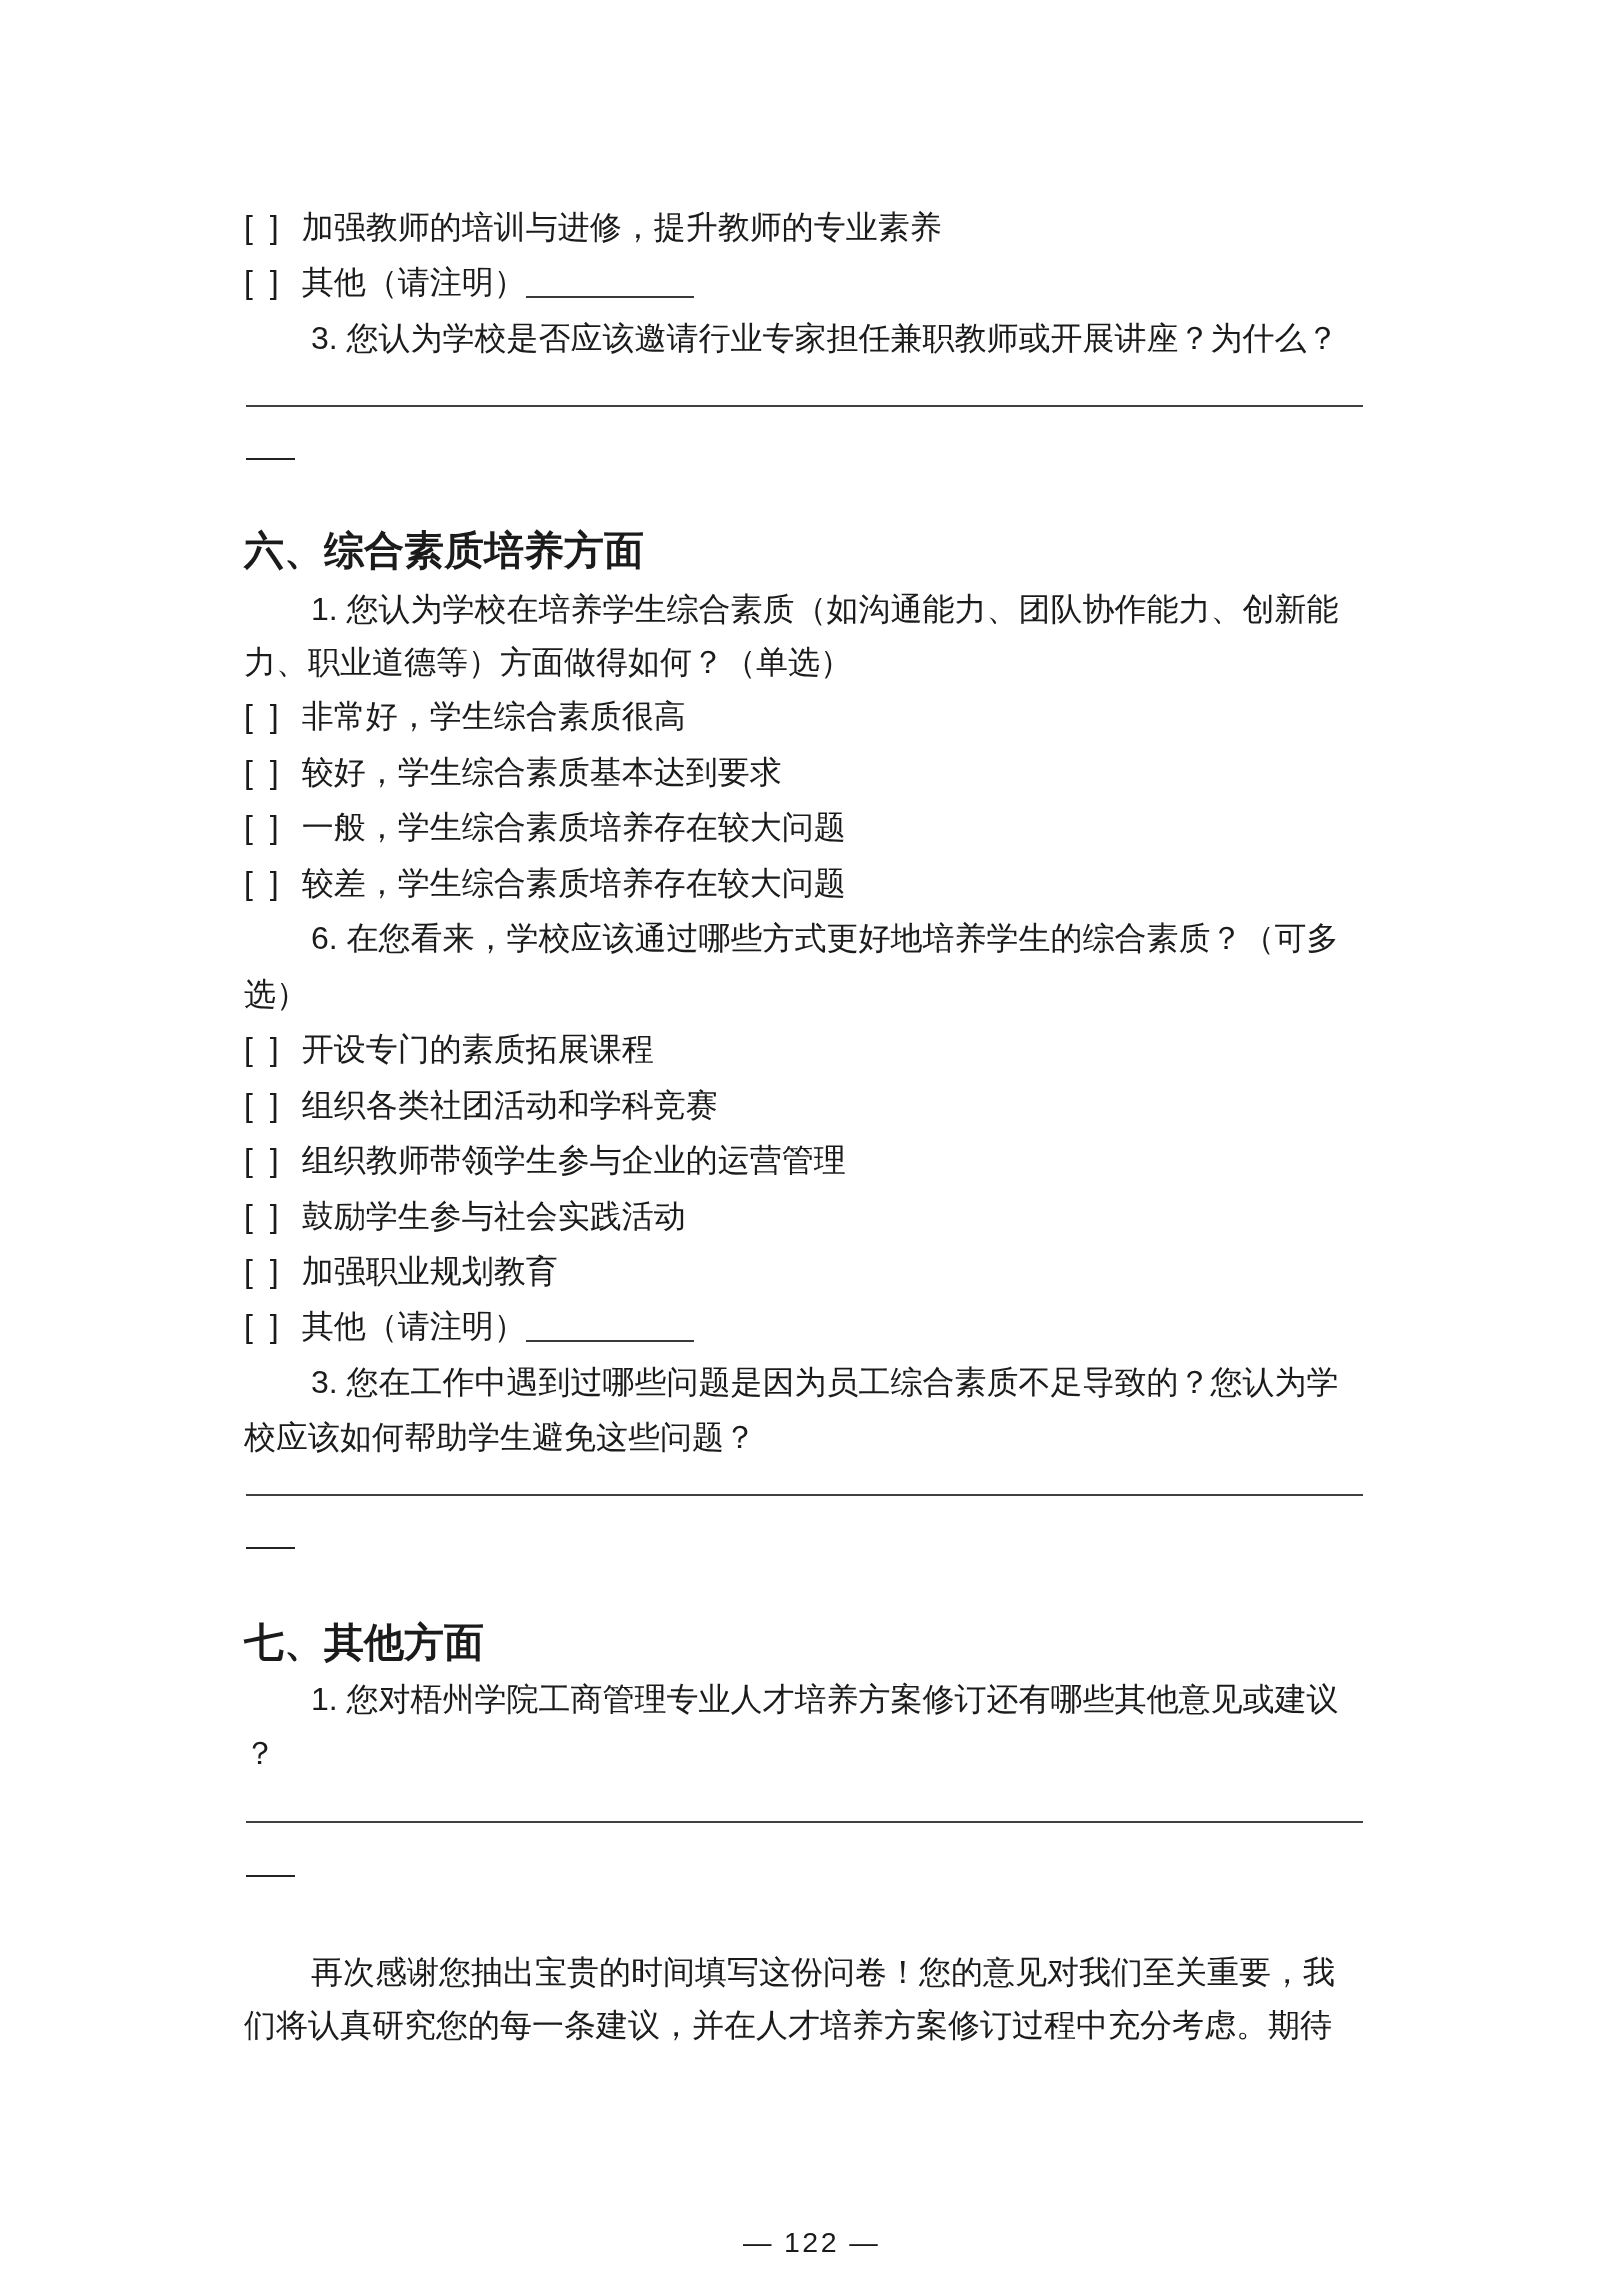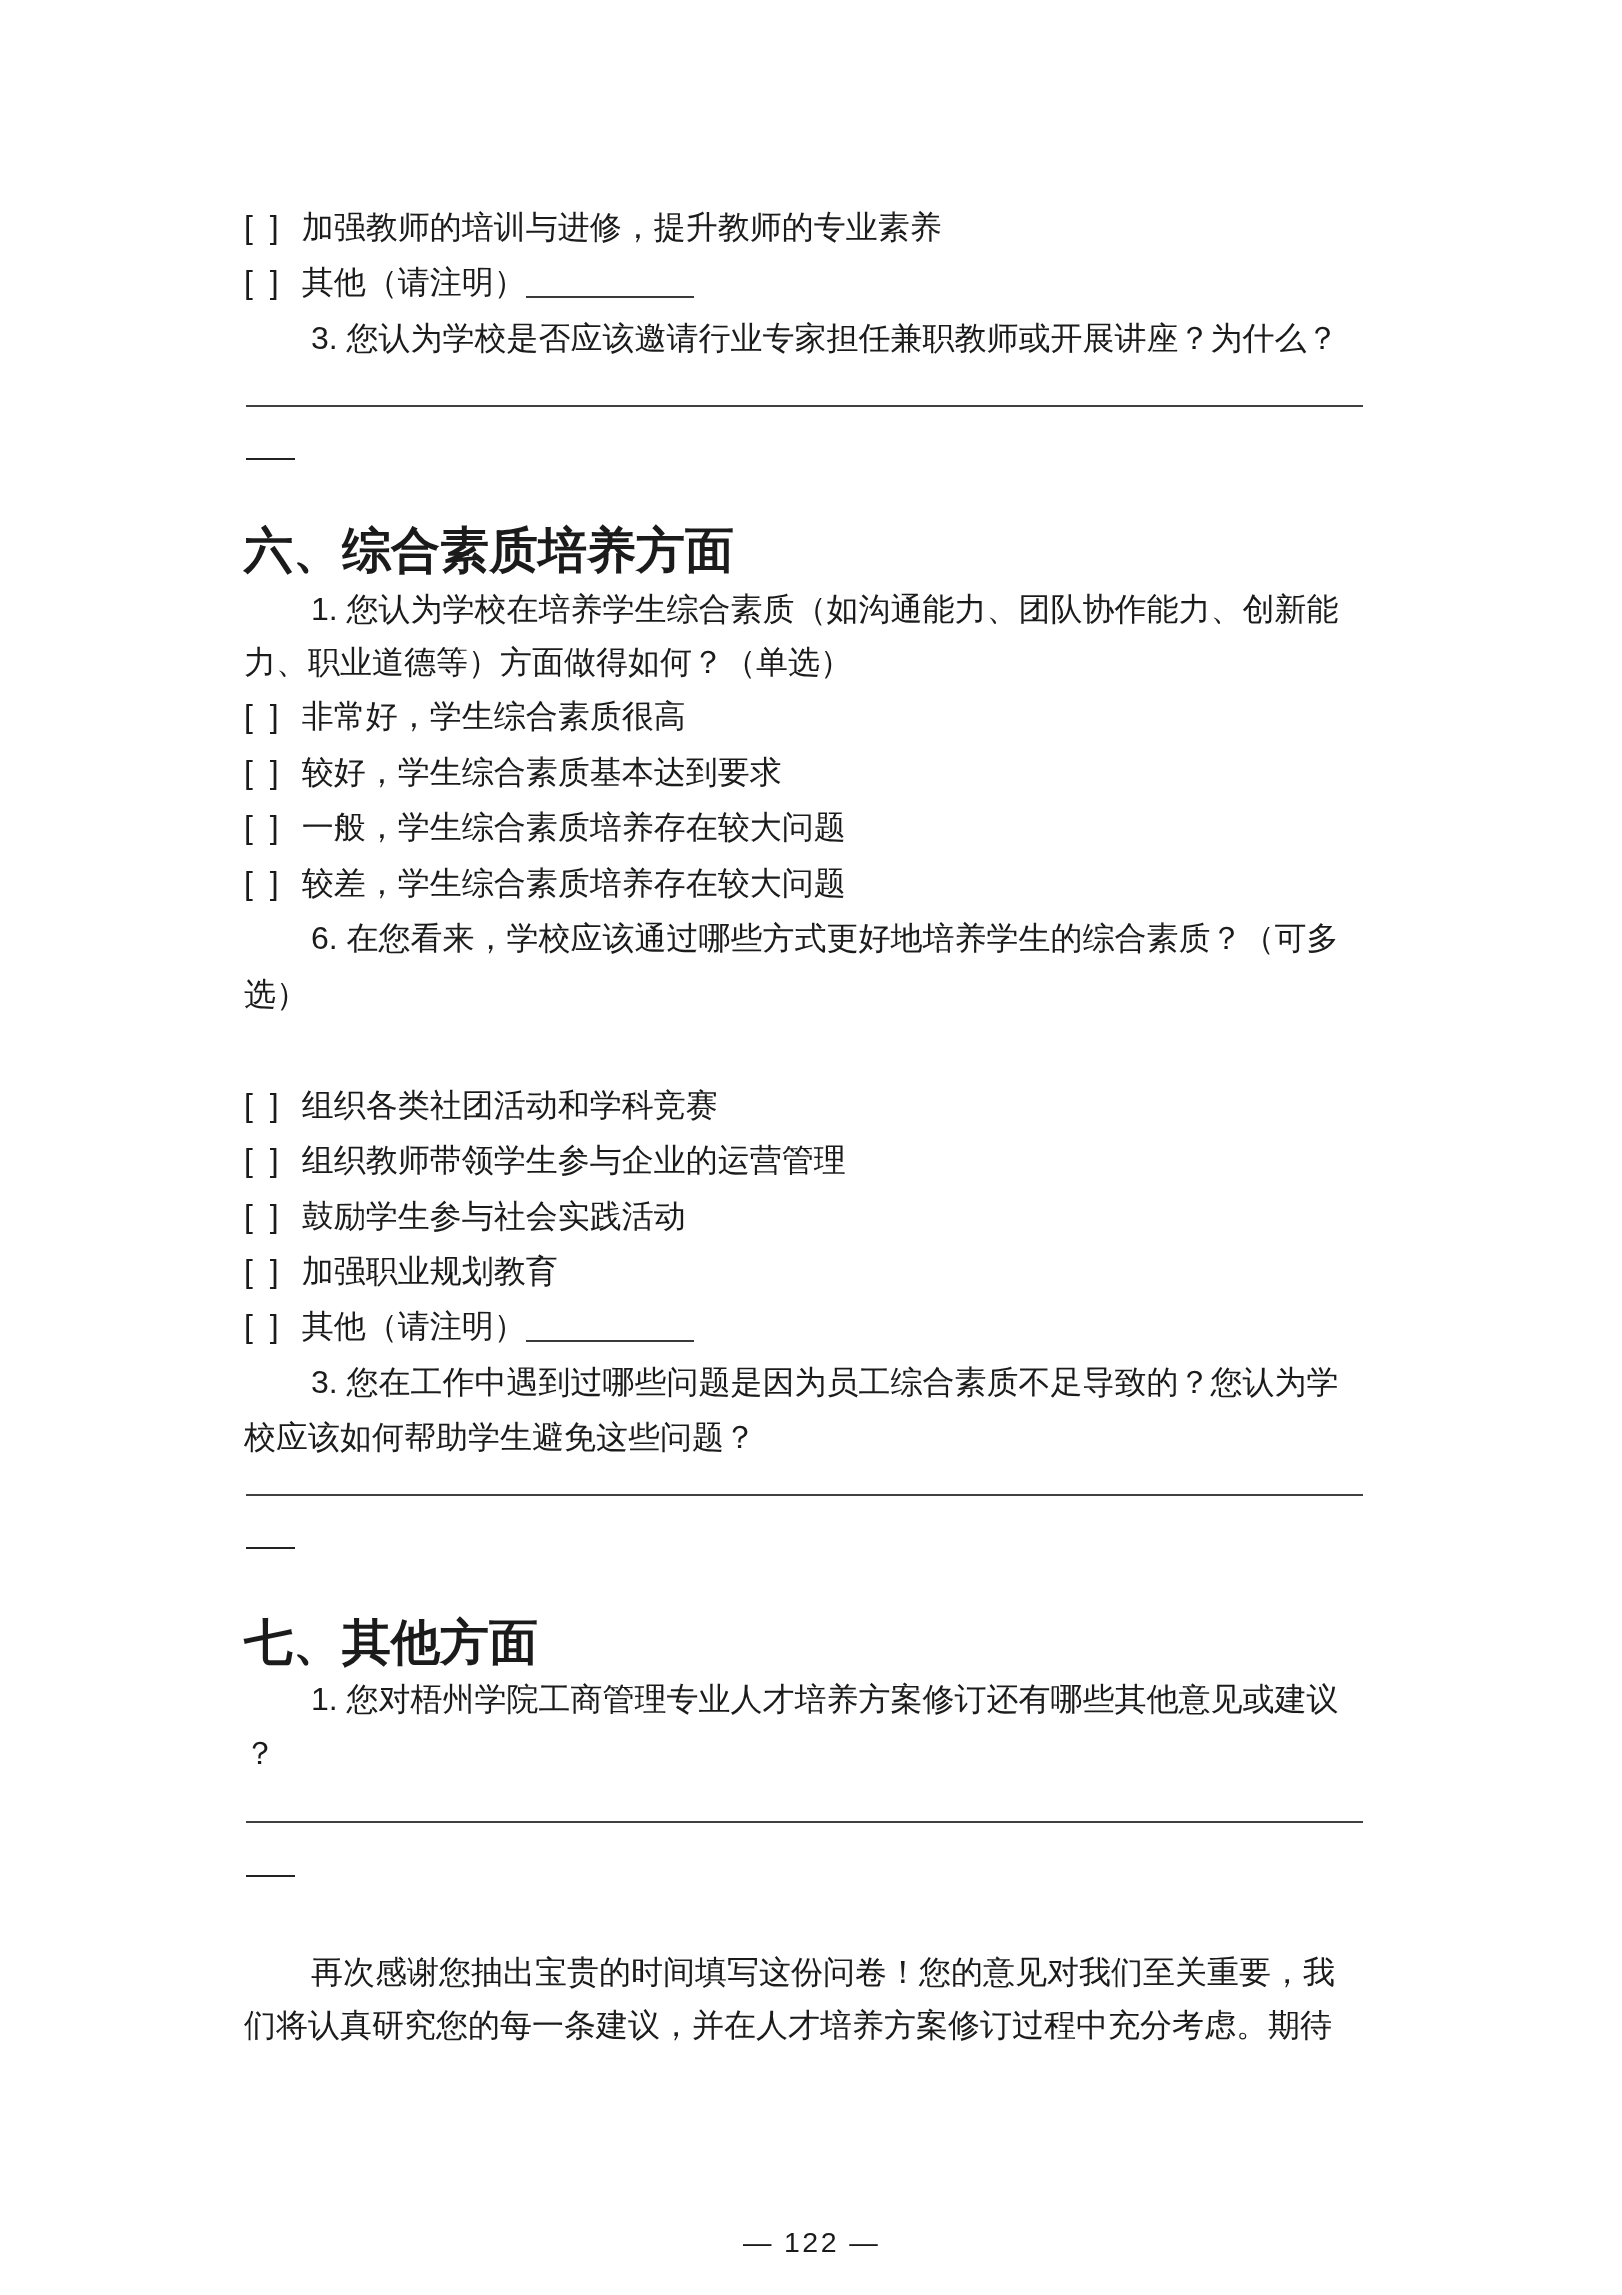--- a/index.html
+++ b/index.html
@@ -21,21 +21,21 @@
     left: 244px;
     width: 1151px;
     font-size: 32px;
     line-height: 55px;
     white-space: nowrap;
   }
   .q {
     padding-left: 67px;
   }
   .h {
-    font-size: 49px;
+    font-size: 40px;
     font-weight: bold;
   }
   .cb {
     letter-spacing: 4px;
     margin-right: 19px;
   }
   .blank {
     display: inline-block;
     width: 168px;
     height: 24px;
@@ -85,20 +85,21 @@
 
   <div class="row" style="top:745px"><span class="cb">[ ]</span><span>较好，学生综合素质基本达到要求</span></div>
 
   <div class="row" style="top:800px"><span class="cb">[ ]</span><span>一般，学生综合素质培养存在较大问题</span></div>
 
   <div class="row" style="top:856px"><span class="cb">[ ]</span><span>较差，学生综合素质培养存在较大问题</span></div>
 
   <div class="row q" style="top:911px">6. 在您看来，学校应该通过哪些方式更好地培养学生的综合素质？（可多</div>
   <div class="row" style="top:967px">选）</div>
 
+  <div class="row" style="top:1022px"><span class="cb">[ ]</span><span>开设专门的素质拓展课程</span></div>
 
   <div class="row" style="top:1133px"><span class="cb">[ ]</span><span>组织教师带领学生参与企业的运营管理</span></div>
 
   <div class="row" style="top:1078px"><span class="cb">[ ]</span><span>组织各类社团活动和学科竞赛</span></div>
 
   <div class="row" style="top:1189px"><span class="cb">[ ]</span><span>鼓励学生参与社会实践活动</span></div>
 
   <div class="row" style="top:1244px"><span class="cb">[ ]</span><span>加强职业规划教育</span></div>
 
   <div class="row" style="top:1299px"><span class="cb">[ ]</span><span>其他（请注明）</span><span class="blank"></span></div>

